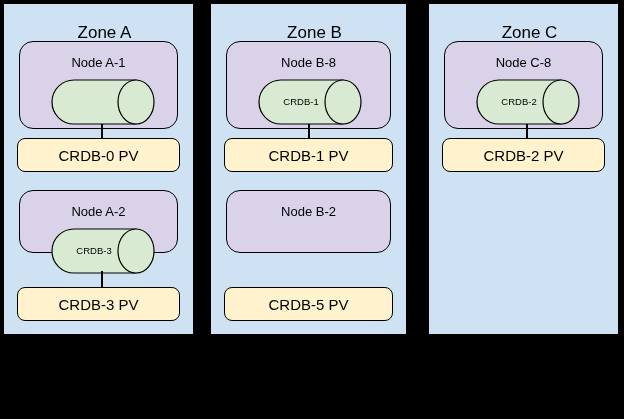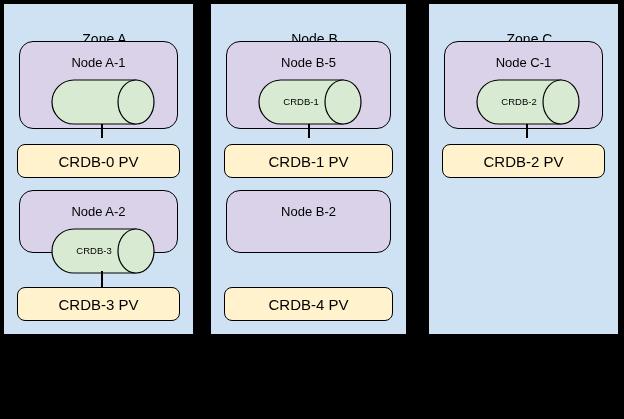--- a/index.html
+++ b/index.html
@@ -5,21 +5,21 @@
   html,body { margin:0; padding:0; background:#000; }
   body { font-family:"Liberation Sans", sans-serif; color:#000; }
   .canvas { position:relative; width:624px; height:419px; background:#000; overflow:hidden; }
 
   .zone {
     position:absolute; top:2px; height:334px;
     background:var(--zone-fill,#cfe2f3);
     border:2px solid var(--border,#000);
     box-sizing:border-box;
   }
-  .zone-label { padding-top:27px; text-align:center; font-size:14px;margin-left:12px; }
+  .zone-label { padding-top:19px; text-align:center; font-size:17px;margin-left:12px; }
 
   .node {
     position:absolute; left:15px; right:15px; height:88px;
     background:var(--node-fill,#d9d2e9);
     border:1px solid var(--border,#000);
     border-radius:14px; box-sizing:border-box;
   }
   .node-label { padding-top:13px; text-align:center; font-size:13px; }
 
   .cylinder { position:absolute; left:30px; top:37px; width:105px; height:46px; }
@@ -42,21 +42,21 @@
   }
 
   
   .zone-a { left:2px;   width:193px; }
   .zone-b { left:209px; width:199px; }
   .zone-c { left:427px; width:193px; }
 
   
   .row1-node { top:37px;  height:88px; }
   .row1-conn { top:120px; height:14px; }
-  .row1-pv   { top:134px; height:34px;margin-top:6px; }
+  .row1-pv   { top:134px; height:34px; }
   .row2-node { top:186px; height:63px; }
   .row2-conn { top:267px; height:16px; }
   .row2-pv   { top:283px; height:34px; }
 </style>
 </head>
 <body>
 
 <div class="canvas">
 
   <section class="zone zone-a">
@@ -86,50 +86,50 @@
         <span class="cyl-label">CRDB-3</span>
       </div>
     </div>
     <div class="connector row2-conn"></div>
     <div class="pv row2-pv">
       <span>CRDB-3 PV</span>
     </div>
   </section>
 
   <section class="zone zone-b">
-    <div class="zone-label">Node B</div>
+    <div class="zone-label">Zone B</div>
 
     <div class="node row1-node">
-      <div class="node-label">Node B-5</div>
+      <div class="node-label">Node B-8</div>
       <div class="cylinder">
         <svg class="cyl-svg" width="105" height="46" viewBox="0 0 105 46">
           <path d="M86 1 H24 A22 22 0 0 0 24 45 H86 Z"></path>
           <ellipse cx="86" cy="23" rx="18" ry="22"></ellipse>
         </svg>
         <span class="cyl-label">CRDB-1</span>
       </div>
     </div>
     <div class="connector row1-conn"></div>
     <div class="pv row1-pv">
       <span>CRDB-1 PV</span>
     </div>
 
     <div class="node row2-node">
       <div class="node-label">Node B-2</div>
     </div>
     <div class="pv row2-pv">
-      <span>CRDB-4 PV</span>
+      <span>CRDB-5 PV</span>
     </div>
   </section>
 
   <section class="zone zone-c">
     <div class="zone-label">Zone C</div>
 
     <div class="node row1-node">
-      <div class="node-label">Node C-1</div>
+      <div class="node-label">Node C-8</div>
       <div class="cylinder">
         <svg class="cyl-svg" width="105" height="46" viewBox="0 0 105 46">
           <path d="M86 1 H24 A22 22 0 0 0 24 45 H86 Z"></path>
           <ellipse cx="86" cy="23" rx="18" ry="22"></ellipse>
         </svg>
         <span class="cyl-label">CRDB-2</span>
       </div>
     </div>
     <div class="connector row1-conn"></div>
     <div class="pv row1-pv">

